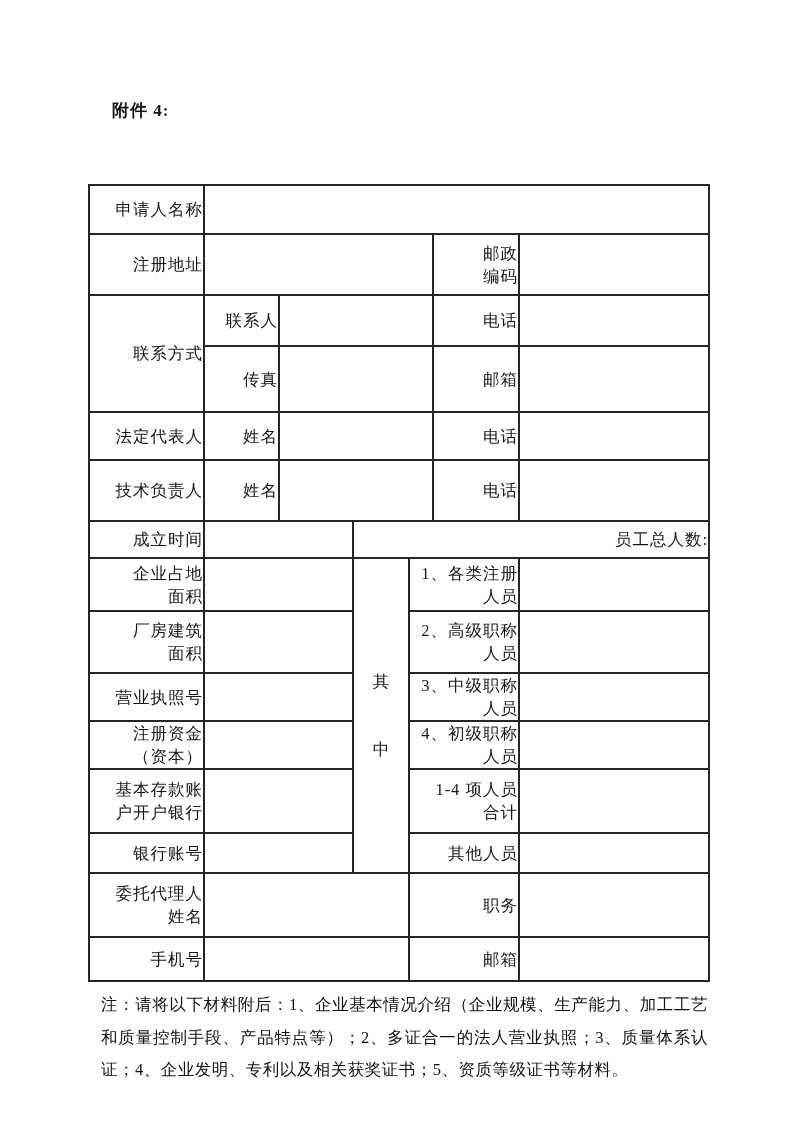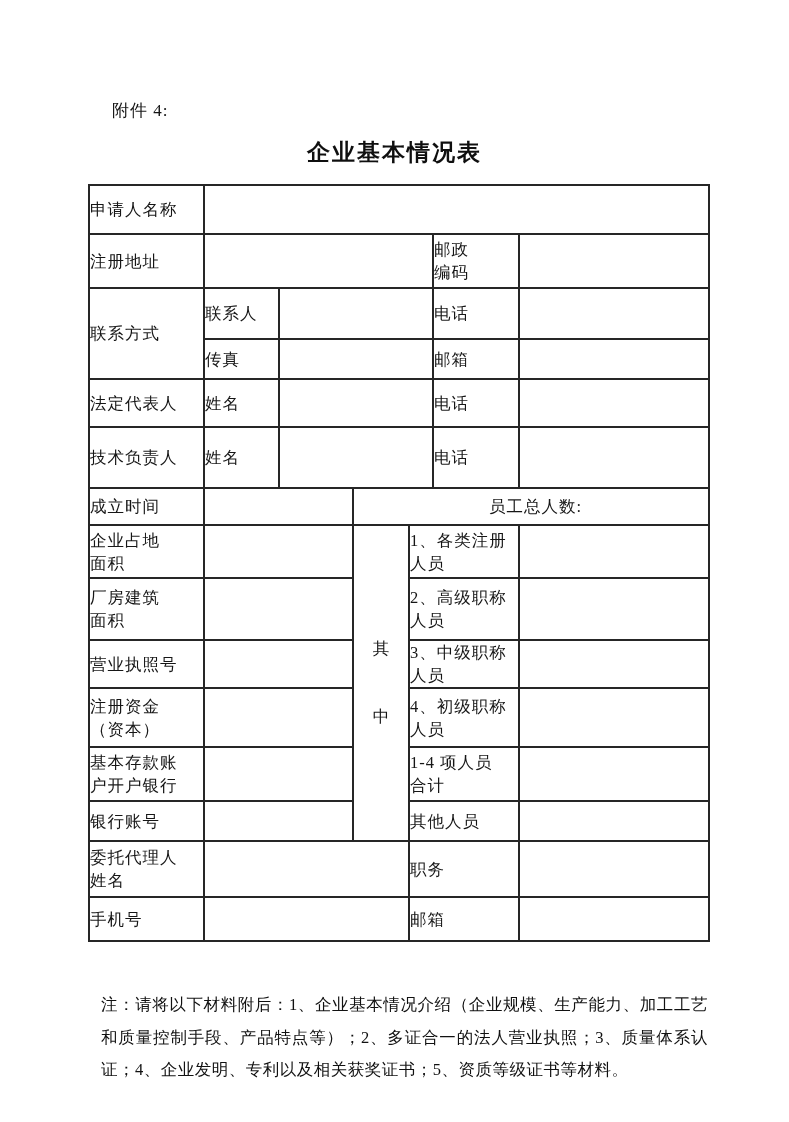--- a/index.html
+++ b/index.html
@@ -14,20 +14,21 @@
     background: #ffffff;
     overflow: hidden;
     color: #1a1a1a;
   }
   .attachment {
     position: absolute;
     left: 112px; top: 99px;
     font-size: 17px;
     letter-spacing: 1px;
     color: #151515;
+    font-weight: bold;
   }
   .title {
     position: absolute;
     left: 0; top: 137px;
     width: 789px;
     text-align: center;
     font-size: 23px;
     font-weight: bold;
     letter-spacing: 2px;
     color: #0f0f0f;
@@ -40,28 +41,28 @@
     table-layout: fixed;
   }
   table.form-table td {
     border: 2px solid #262626;
     font-size: 16.5px;
     color: #161616;
     vertical-align: middle;
     overflow: hidden;
   }
   td.lbl {
-    text-align: left;
+    text-align: right;
     white-space: pre-line;
     line-height: 23px;
     letter-spacing: 1px;
     margin-left: 8px;
   }
   td.staff-header {
-    text-align: center;
+    text-align: right;
     padding-left: 9px;
     letter-spacing: 1px;
   }
   td.among {
     text-align: center;
     white-space: pre-line;
     line-height: 68px;
     letter-spacing: 0;
     font-size: 17px;
   }
@@ -76,56 +77,55 @@
     letter-spacing: 0.5px;
     color: #111111;
   }
 </style>
 </head>
 <body>
 
 <div class="page">
 
   <div class="attachment">附件 4:</div>
-  <div class="title">企业基本情况表</div>
 
   <table class="form-table">
     <colgroup>
       <col style="width:115px">
       <col style="width:75px">
       <col style="width:74px">
       <col style="width:56px">
       <col style="width:24px">
       <col style="width:86px">
       <col style="width:190px">
     </colgroup>
 
     <tbody>
         <tr style="height:49px">
       <td class="lbl">申请人名称</td>
       <td class="val" colspan="6"></td>
     </tr>
 
-    <tr style="height:54px">
+    <tr style="height:61px">
       <td class="lbl">注册地址</td>
       <td class="val" colspan="4"></td>
       <td class="lbl">邮政
 编码</td>
       <td class="val"></td>
     </tr>
 
     <tr style="height:51px">
       <td class="lbl" rowspan="2">联系方式</td>
       <td class="lbl">联系人</td>
       <td class="val" colspan="3"></td>
       <td class="lbl">电话</td>
       <td class="val"></td>
     </tr>
 
-    <tr style="height:40px">
+    <tr style="height:66px">
       <td class="lbl">传真</td>
       <td class="val" colspan="3"></td>
       <td class="lbl">邮箱</td>
       <td class="val"></td>
     </tr>
 
     <tr style="height:48px">
       <td class="lbl">法定代表人</td>
       <td class="lbl">姓名</td>
       <td class="val" colspan="3"></td>
@@ -168,46 +168,46 @@
     </tr>
 
     <tr style="height:48px">
       <td class="lbl">营业执照号</td>
       <td class="val" colspan="2"></td>
       <td class="lbl" colspan="2">3、中级职称
 人员</td>
       <td class="val"></td>
     </tr>
 
-    <tr style="height:59px">
+    <tr style="height:48px">
       <td class="lbl">注册资金
 （资本）</td>
       <td class="val" colspan="2"></td>
       <td class="lbl" colspan="2">4、初级职称
 人员</td>
       <td class="val"></td>
     </tr>
 
-    <tr style="height:54px">
+    <tr style="height:64px">
       <td class="lbl">基本存款账
 户开户银行</td>
       <td class="val" colspan="2"></td>
       <td class="lbl" colspan="2">1-4 项人员
 合计</td>
       <td class="val"></td>
     </tr>
 
     <tr style="height:40px">
       <td class="lbl">银行账号</td>
       <td class="val" colspan="2"></td>
       <td class="lbl" colspan="2">其他人员</td>
       <td class="val"></td>
     </tr>
 
-    <tr style="height:56px">
+    <tr style="height:64px">
       <td class="lbl">委托代理人
 姓名</td>
       <td class="val" colspan="3"></td>
       <td class="lbl" colspan="2">职务</td>
       <td class="val"></td>
     </tr>
 
     <tr style="height:44px">
       <td class="lbl">手机号</td>
       <td class="val" colspan="3"></td>

